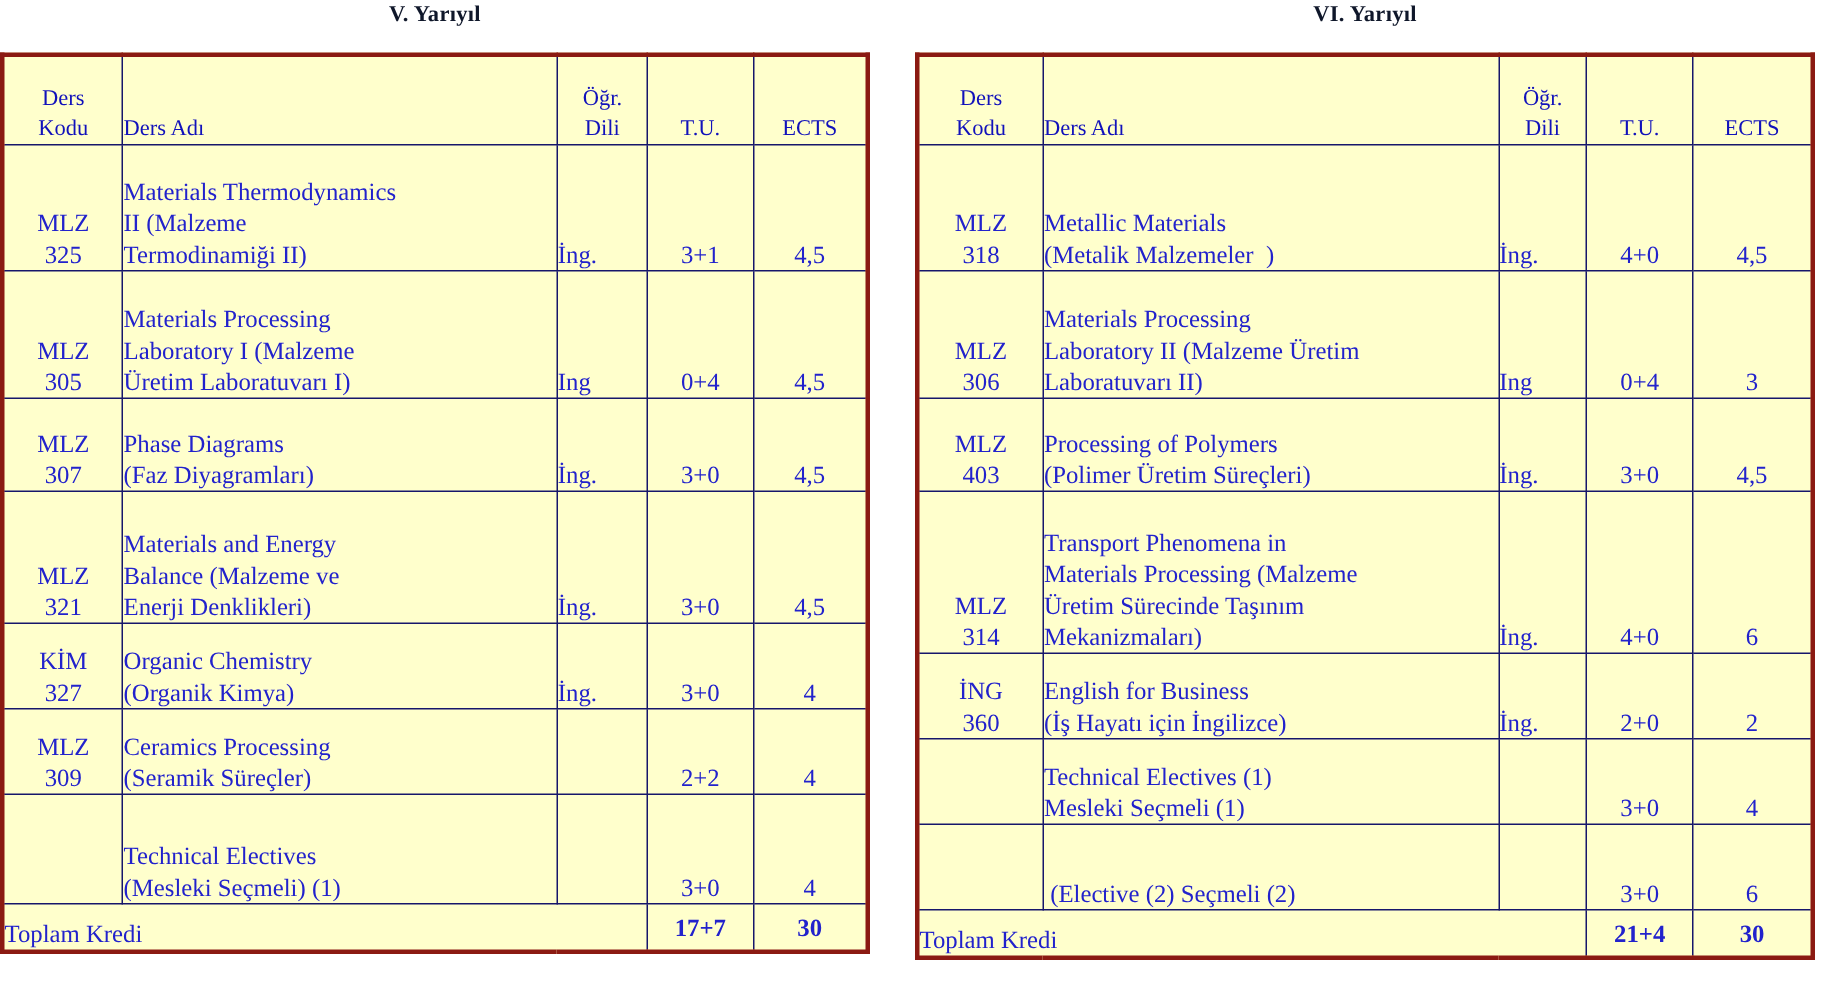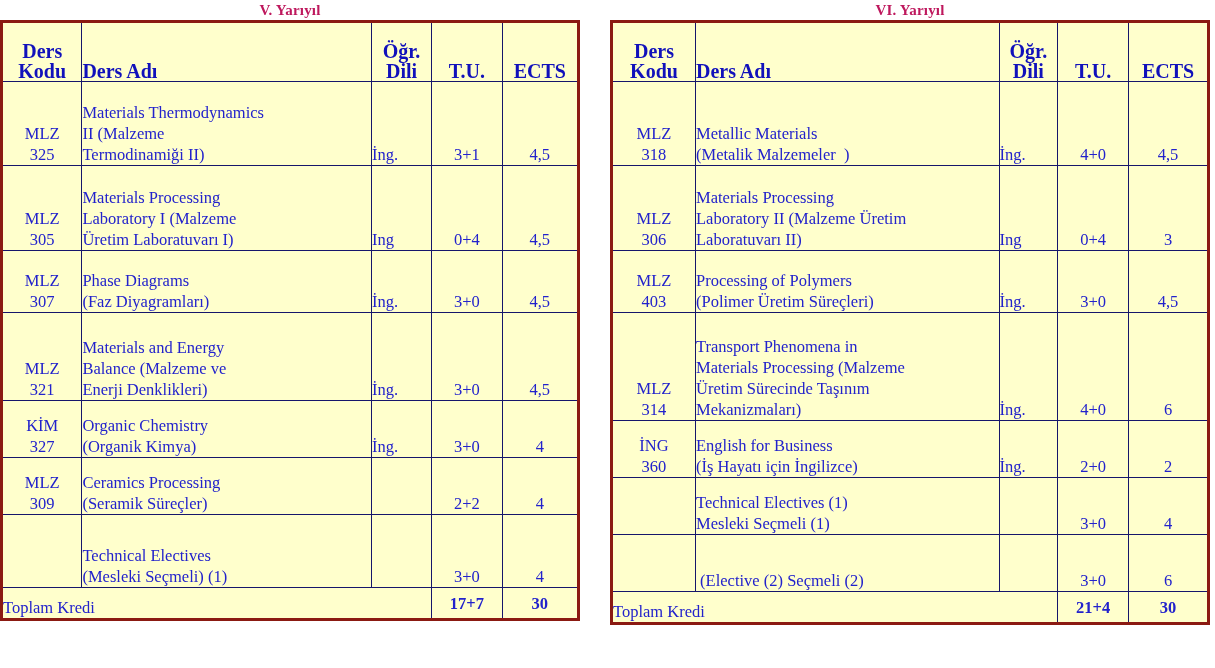--- a/index.html
+++ b/index.html
@@ -21,24 +21,24 @@
   .semester-block {
     position: absolute;
     top: 0;
   }
   #block-left  { left: 0px;   width: 580px; }
   #block-right { left: 610px; width: 600px; }
 
   .semester-title {
     font-size: 15px;
     font-weight: bold;
-    color: #be185d;
+    color: #0f172a;
     text-align: center;
     line-height: 20px;
-    height: 20px;
+    height: 35px;
     letter-spacing: 0.2px;
   }
 
   table.curriculum {
     border-collapse: collapse;
     border: 3px solid #8b1a12;
     background: #ffffcc;
     table-layout: fixed;
     width: 100%;
   }
@@ -48,22 +48,22 @@
     background: #ffffcc;
     padding: 0;
     vertical-align: bottom;
   }
 
   
   thead th {
     height: 58px;
     vertical-align: bottom;
     color: #1111bb;
-    font-weight: bold;
-    font-size: 20px;
+    font-weight: normal;
+    font-size: 15px;
     line-height: 20px;
   }
   th.h-code {
     text-align: center;
     padding-bottom: 2px;
   }
   th.h-name {
     text-align: left;
     padding-left: 7px;
     padding-bottom: 2px;

